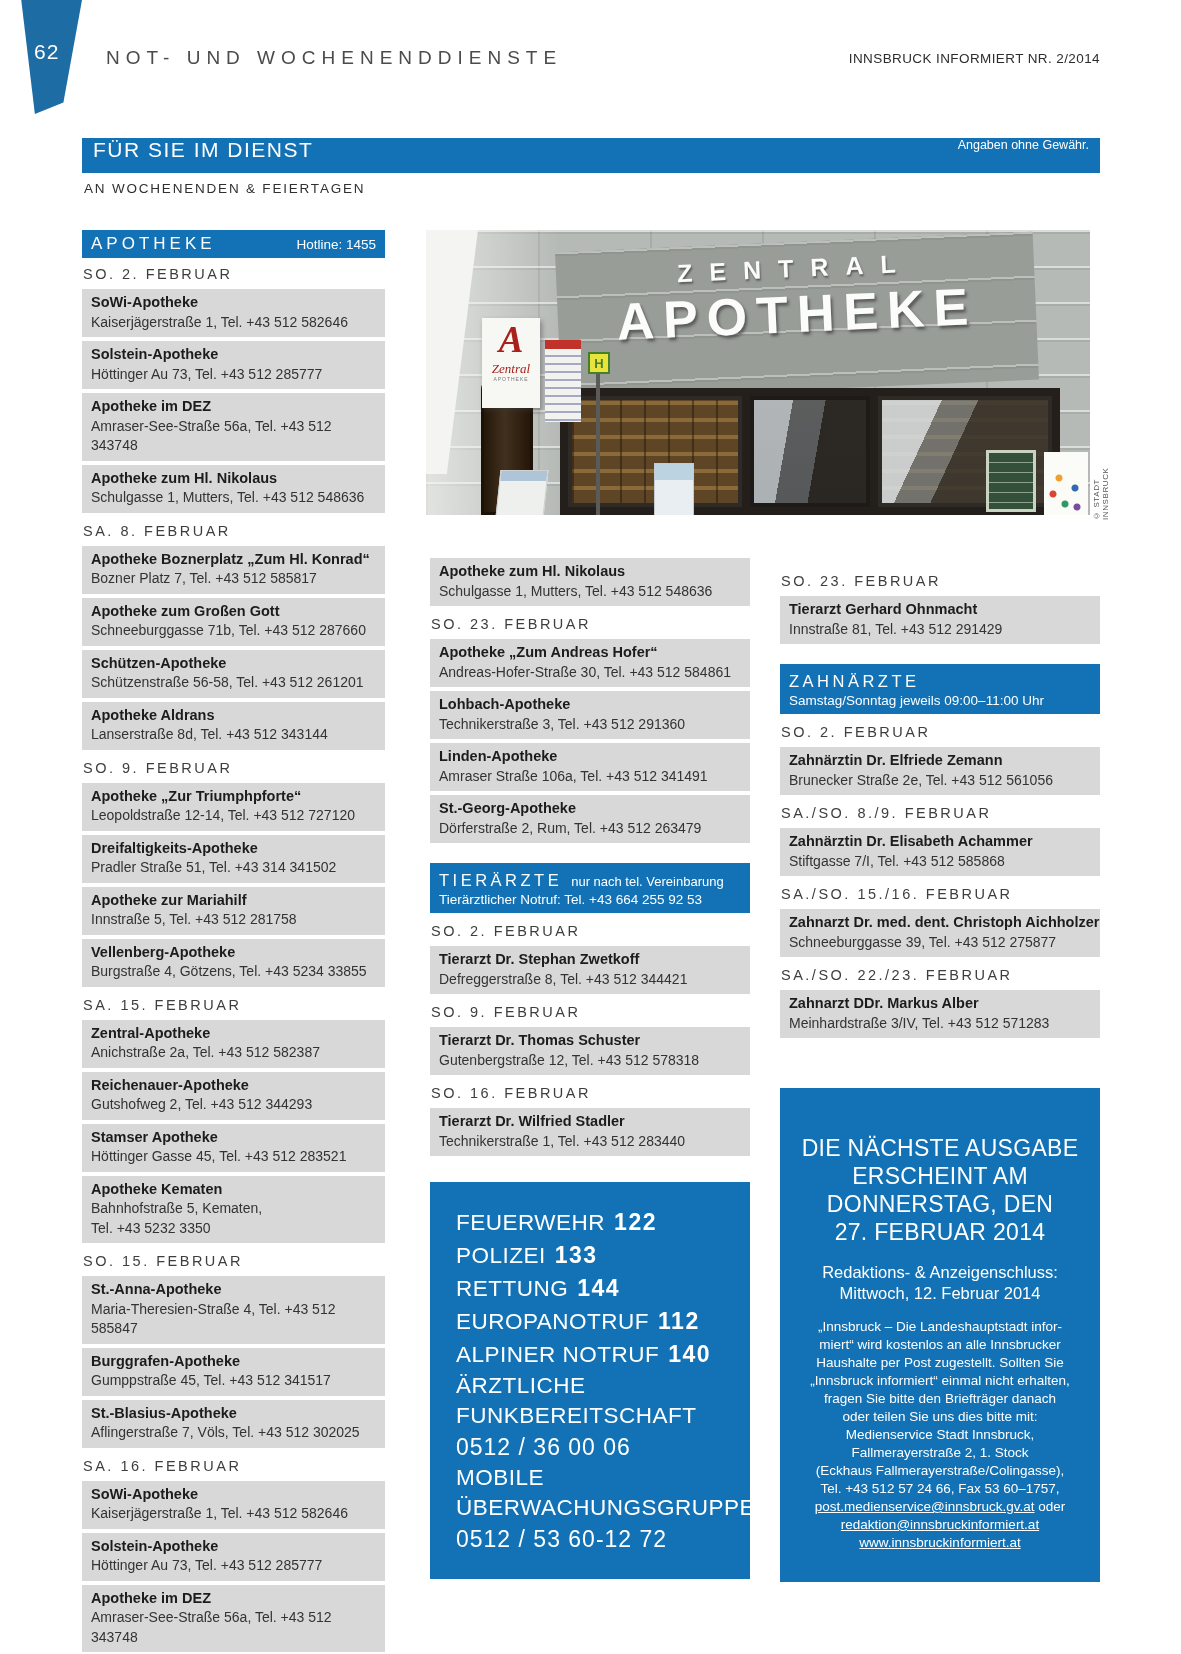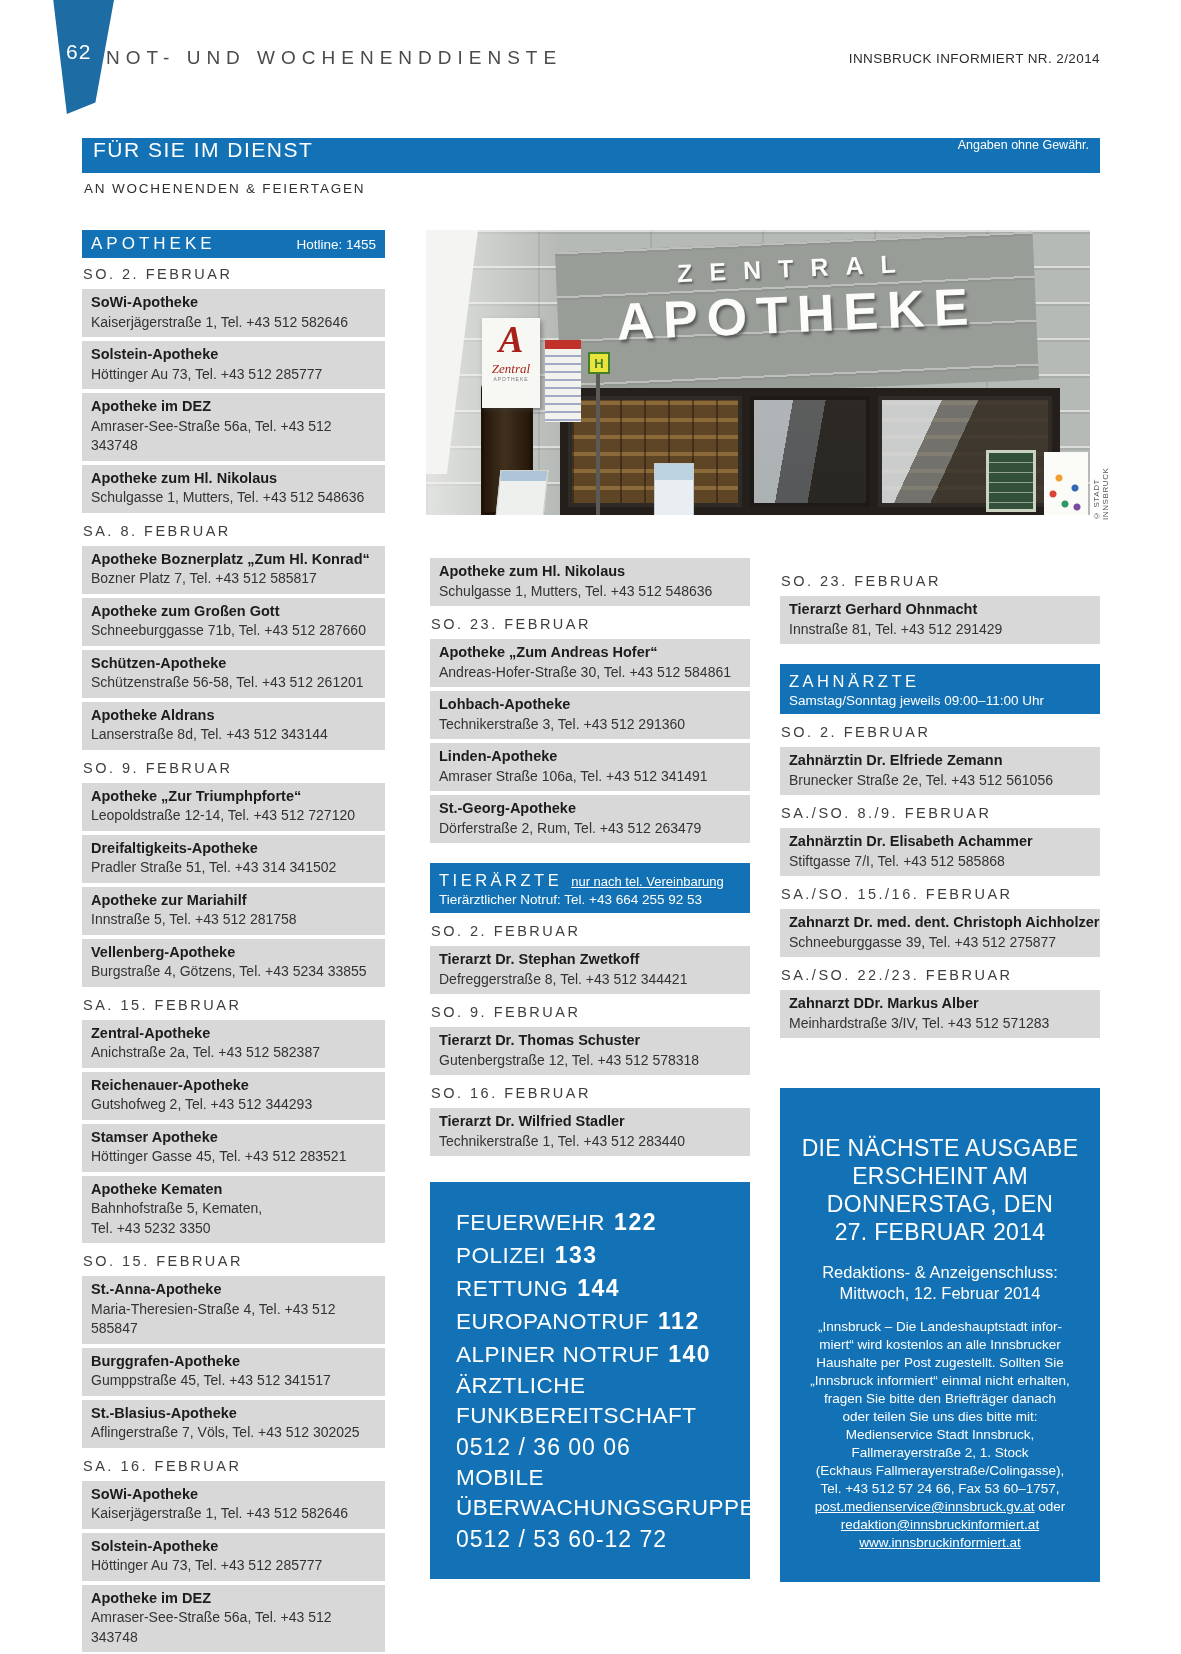--- a/index.html
+++ b/index.html
@@ -2,21 +2,21 @@
 <html style="--blue: #1272b5; --tab-blue: #1d6ca4; --entry-gray: #d8d8d8;"><head>
 <meta charset="utf-8">
 <style>
   html,body{margin:0;padding:0;}
   body{
     width:1181px;height:1654px;position:relative;background:#fff;
     font-family:"Liberation Sans", sans-serif;color:#222;overflow:hidden;
   }
   .abs{position:absolute;}
   
-  .page-tab{left:52px;top:0;width:62px;height:114px;background:var(--tab-blue,#1d6ca4);
+  .page-tab{left:20px;top:0;width:62px;height:114px;background:var(--tab-blue,#1d6ca4);
     clip-path:polygon(2% 0,100% 0,70% 90%,24% 100%);color:#fff;}
   .page-num{position:absolute;top:40px;left:14px;font-size:21px;letter-spacing:1px;}
   .hdr-title{left:106px;top:47px;font-size:19px;letter-spacing:6px;color:#4b4b4b;}
   .hdr-issue{top:51px;right:81px;font-size:13.5px;color:#2d2d2d;letter-spacing:.4px;}
   
   .banner{left:82px;top:138px;width:1018px;height:35px;background:var(--blue,#1272b5);
     display:flex;align-items:flex-start;justify-content:space-between;box-sizing:border-box;
     padding:0 11px;color:#fff;}
   .banner-title{font-size:21px;letter-spacing:1.5px;}
   .banner-note{font-size:12.5px;}
@@ -27,21 +27,21 @@
   .col2{left:430px;top:558px;width:320px;}
   .col3{left:780px;top:565px;width:320px;}
   .bar{background:var(--blue,#1272b5);color:#fff;}
   .bar-apo{height:28px;display:flex;align-items:center;justify-content:space-between;
     padding:0 9px;box-sizing:border-box;}
   .bar-apo .bar-title{font-size:17px;letter-spacing:4px;}
   .bar-apo .bar-right{font-size:13.5px;}
   .bar2{padding:8px 9px 6px;margin-top:20px;}
   .bar2-line1{display:flex;align-items:baseline;gap:9px;}
   .bar2-title{font-size:16.5px;letter-spacing:3.5px;}
-  .bar2-note{font-size:13px;text-decoration:underline;}
+  .bar2-note{font-size:13px;}
   .bar2-line2{font-size:13.5px;margin-top:2px;}
   .date{font-size:14.5px;letter-spacing:2.5px;color:#3e3e3e;margin:10px 0 7px 1px;white-space:nowrap;}
   .date.first{margin-top:8px;}
   .entry{background:var(--entry-gray,#d8d8d8);padding:4px 9px 5px;margin-bottom:4px;}
   .entry .name{font-size:14.5px;font-weight:bold;color:#1c1c1c;line-height:19.5px;white-space:nowrap;}
   .entry .addr{font-size:14px;color:#333;line-height:19.5px;white-space:pre-line;}
   
   .em-box{margin-top:26px;background:var(--blue,#1272b5);color:#fff;
     padding:24px 8px 24px 26px;box-sizing:border-box;}
   .em-row{font-size:22.5px;letter-spacing:.5px;line-height:32px;white-space:nowrap;}

